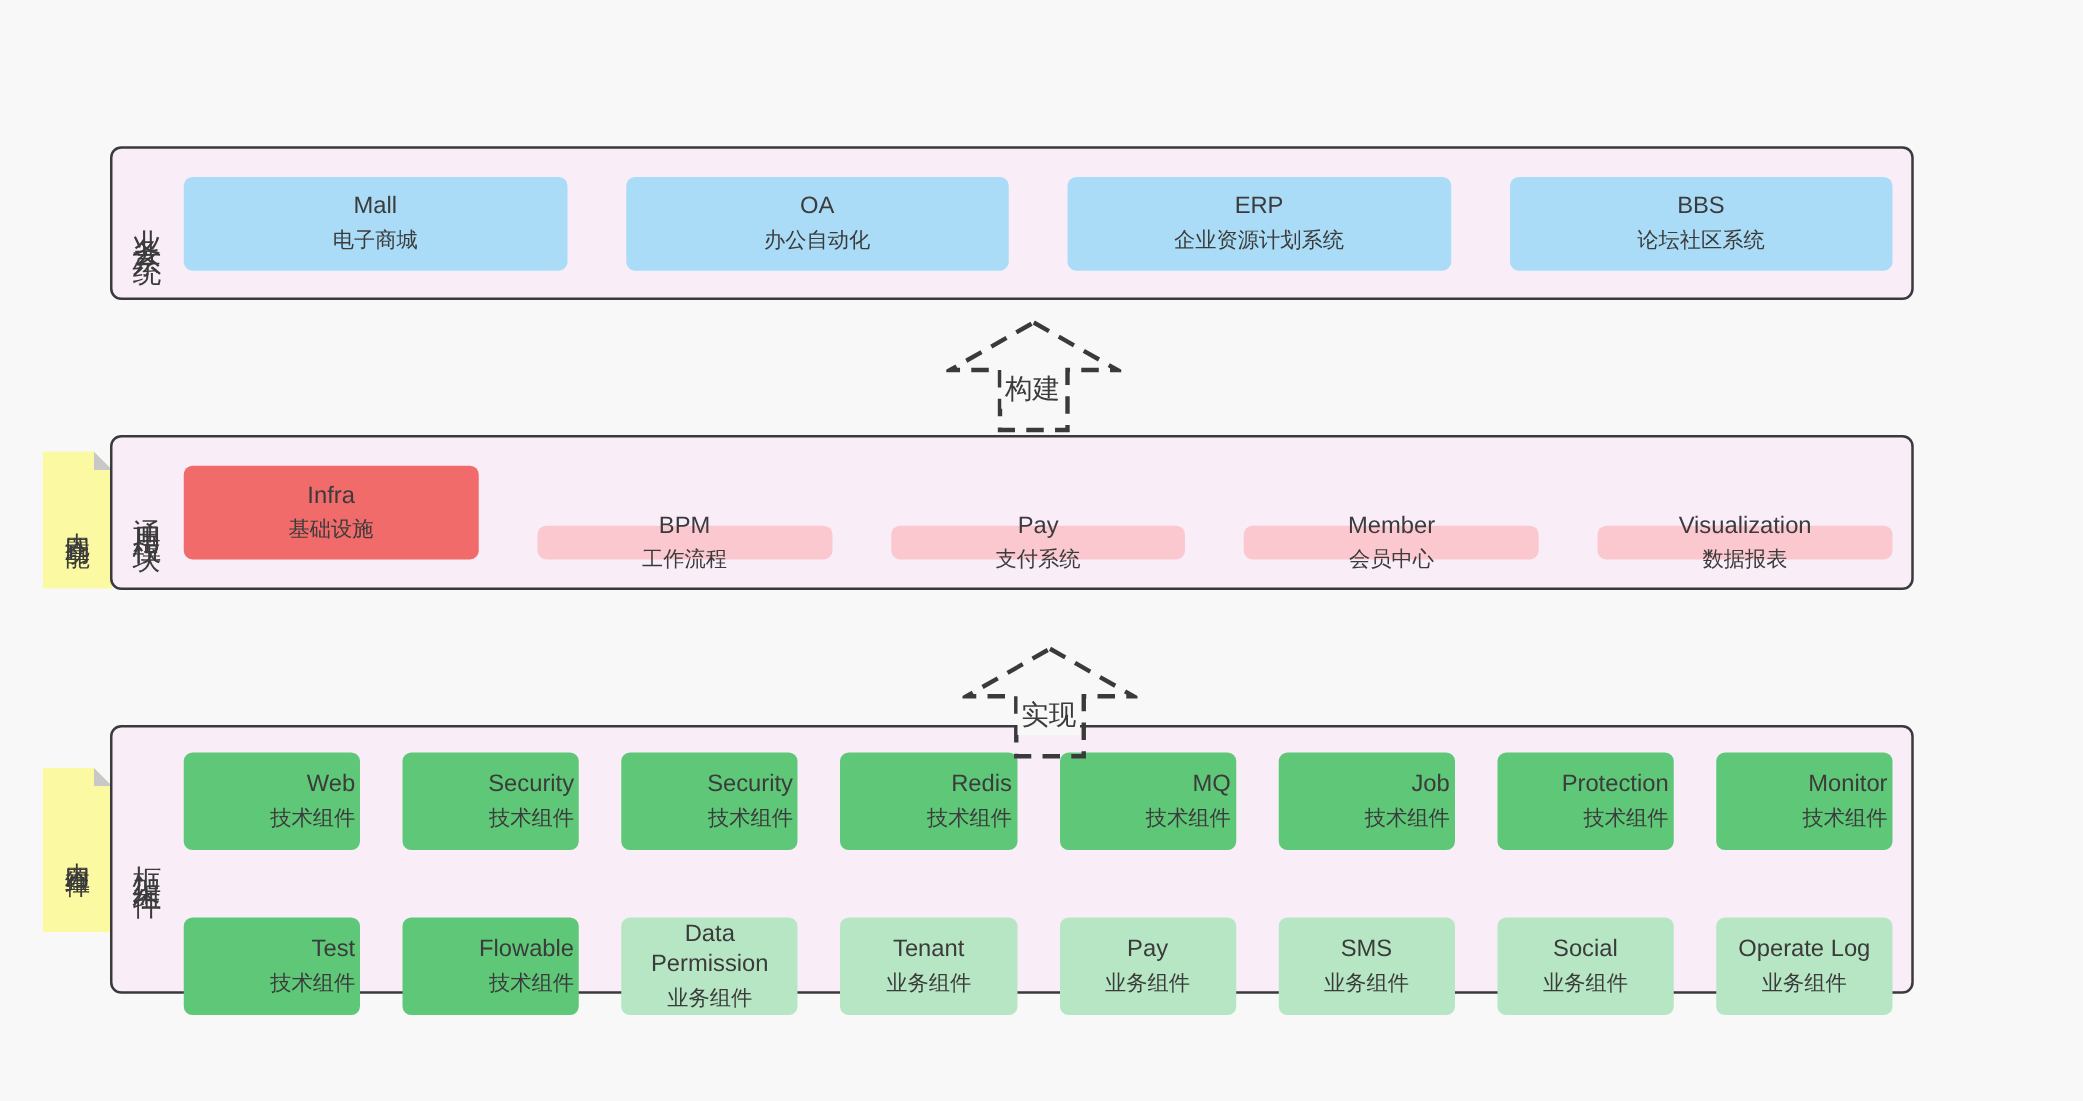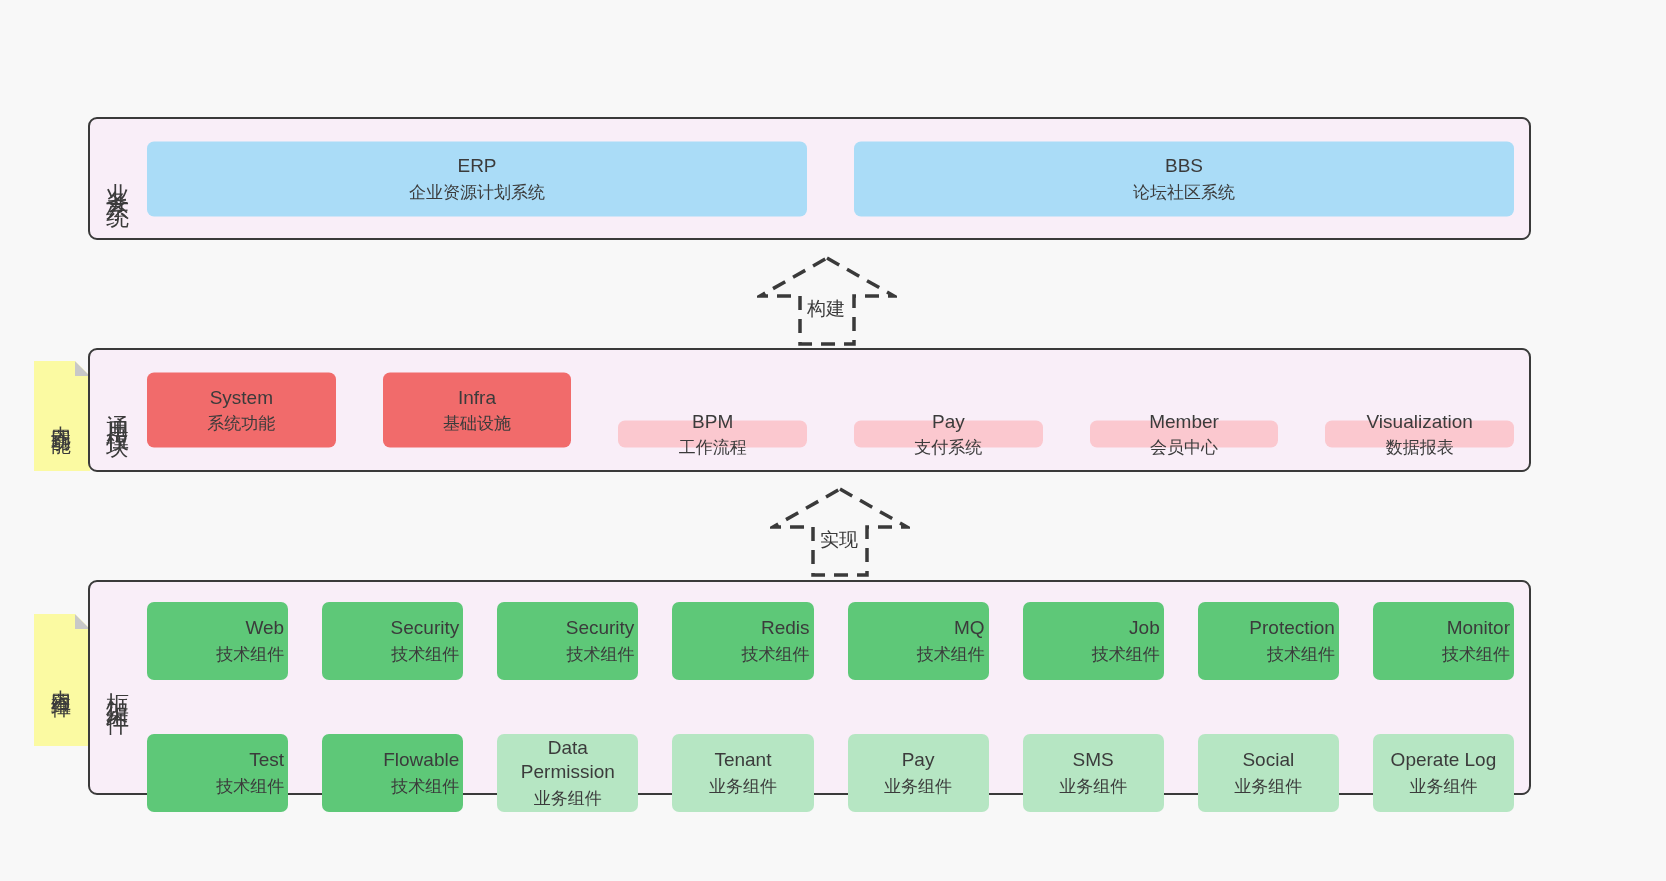--- a/index.html
+++ b/index.html
@@ -43,34 +43,42 @@
           clip-path:polygon(0 0,calc(100% - 15px) 0,100% 15px,100% 100%,0 100%);}
   #sticky-modules{left:34px;top:361px;height:110px;}
   #sticky-components{left:34px;top:614px;height:132px;}
   .fold{position:absolute;top:0;right:0;width:15px;height:15px;background:#c8c8c8;
         clip-path:polygon(0 0,100% 100%,0 100%);}
   .sticky-text{writing-mode:vertical-rl;text-orientation:upright;font-size:20px;
                letter-spacing:3px;color:var(--text);}
 
   .arrow{position:absolute;width:140px;height:92px;z-index:3;}
   #arrow-build{left:757px;top:255px;}
-  #arrow-implement{left:770px;top:486px;font-family:Liberation Mono, monospace;}
+  #arrow-implement{left:770px;top:516px;font-family:Liberation Mono, monospace;}
   .arrow svg{display:block;width:100%;height:100%;}
   .arrow-label{position:absolute;left:50%;top:40px;transform:translateX(-52%);
-               background:var(--page-bg);padding:1px 3px;font-size:19px;color:var(--text);
+               background:var(--page-bg);padding:1px 3px;font-size:22px;color:var(--text);
                white-space:nowrap;}
 </style>
 </head>
 <body>
 
 <div class="canvas">
 
   <section class="panel" id="panel-business">
     <div class="v-label">业务系统</div>
     <div class="box-row">
+      <div class="box blue">
+        <div class="box-title">Mall</div>
+        <div class="box-sub">电子商城</div>
+      </div>
+      <div class="box blue">
+        <div class="box-title">OA</div>
+        <div class="box-sub">办公自动化</div>
+      </div>
       <div class="box blue">
         <div class="box-title">ERP</div>
         <div class="box-sub">企业资源计划系统</div>
       </div>
       <div class="box blue">
         <div class="box-title">BBS</div>
         <div class="box-sub">论坛社区系统</div>
       </div>
     </div>
   </section>
@@ -84,24 +92,20 @@
 
   <div class="sticky" id="sticky-modules">
     <span class="fold"></span>
     <span class="sticky-text">内置功能</span>
   </div>
 
   <section class="panel" id="panel-modules">
     <div class="v-label">通用模块</div>
     <div class="box-row">
       <div class="box red">
-        <div class="box-title">System</div>
-        <div class="box-sub">系统功能</div>
-      </div>
-      <div class="box red">
         <div class="box-title">Infra</div>
         <div class="box-sub">基础设施</div>
       </div>
       <div class="box pink">
         <div class="box-title">BPM</div>
         <div class="box-sub">工作流程</div>
       </div>
       <div class="box pink">
         <div class="box-title">Pay</div>
         <div class="box-sub">支付系统</div>

